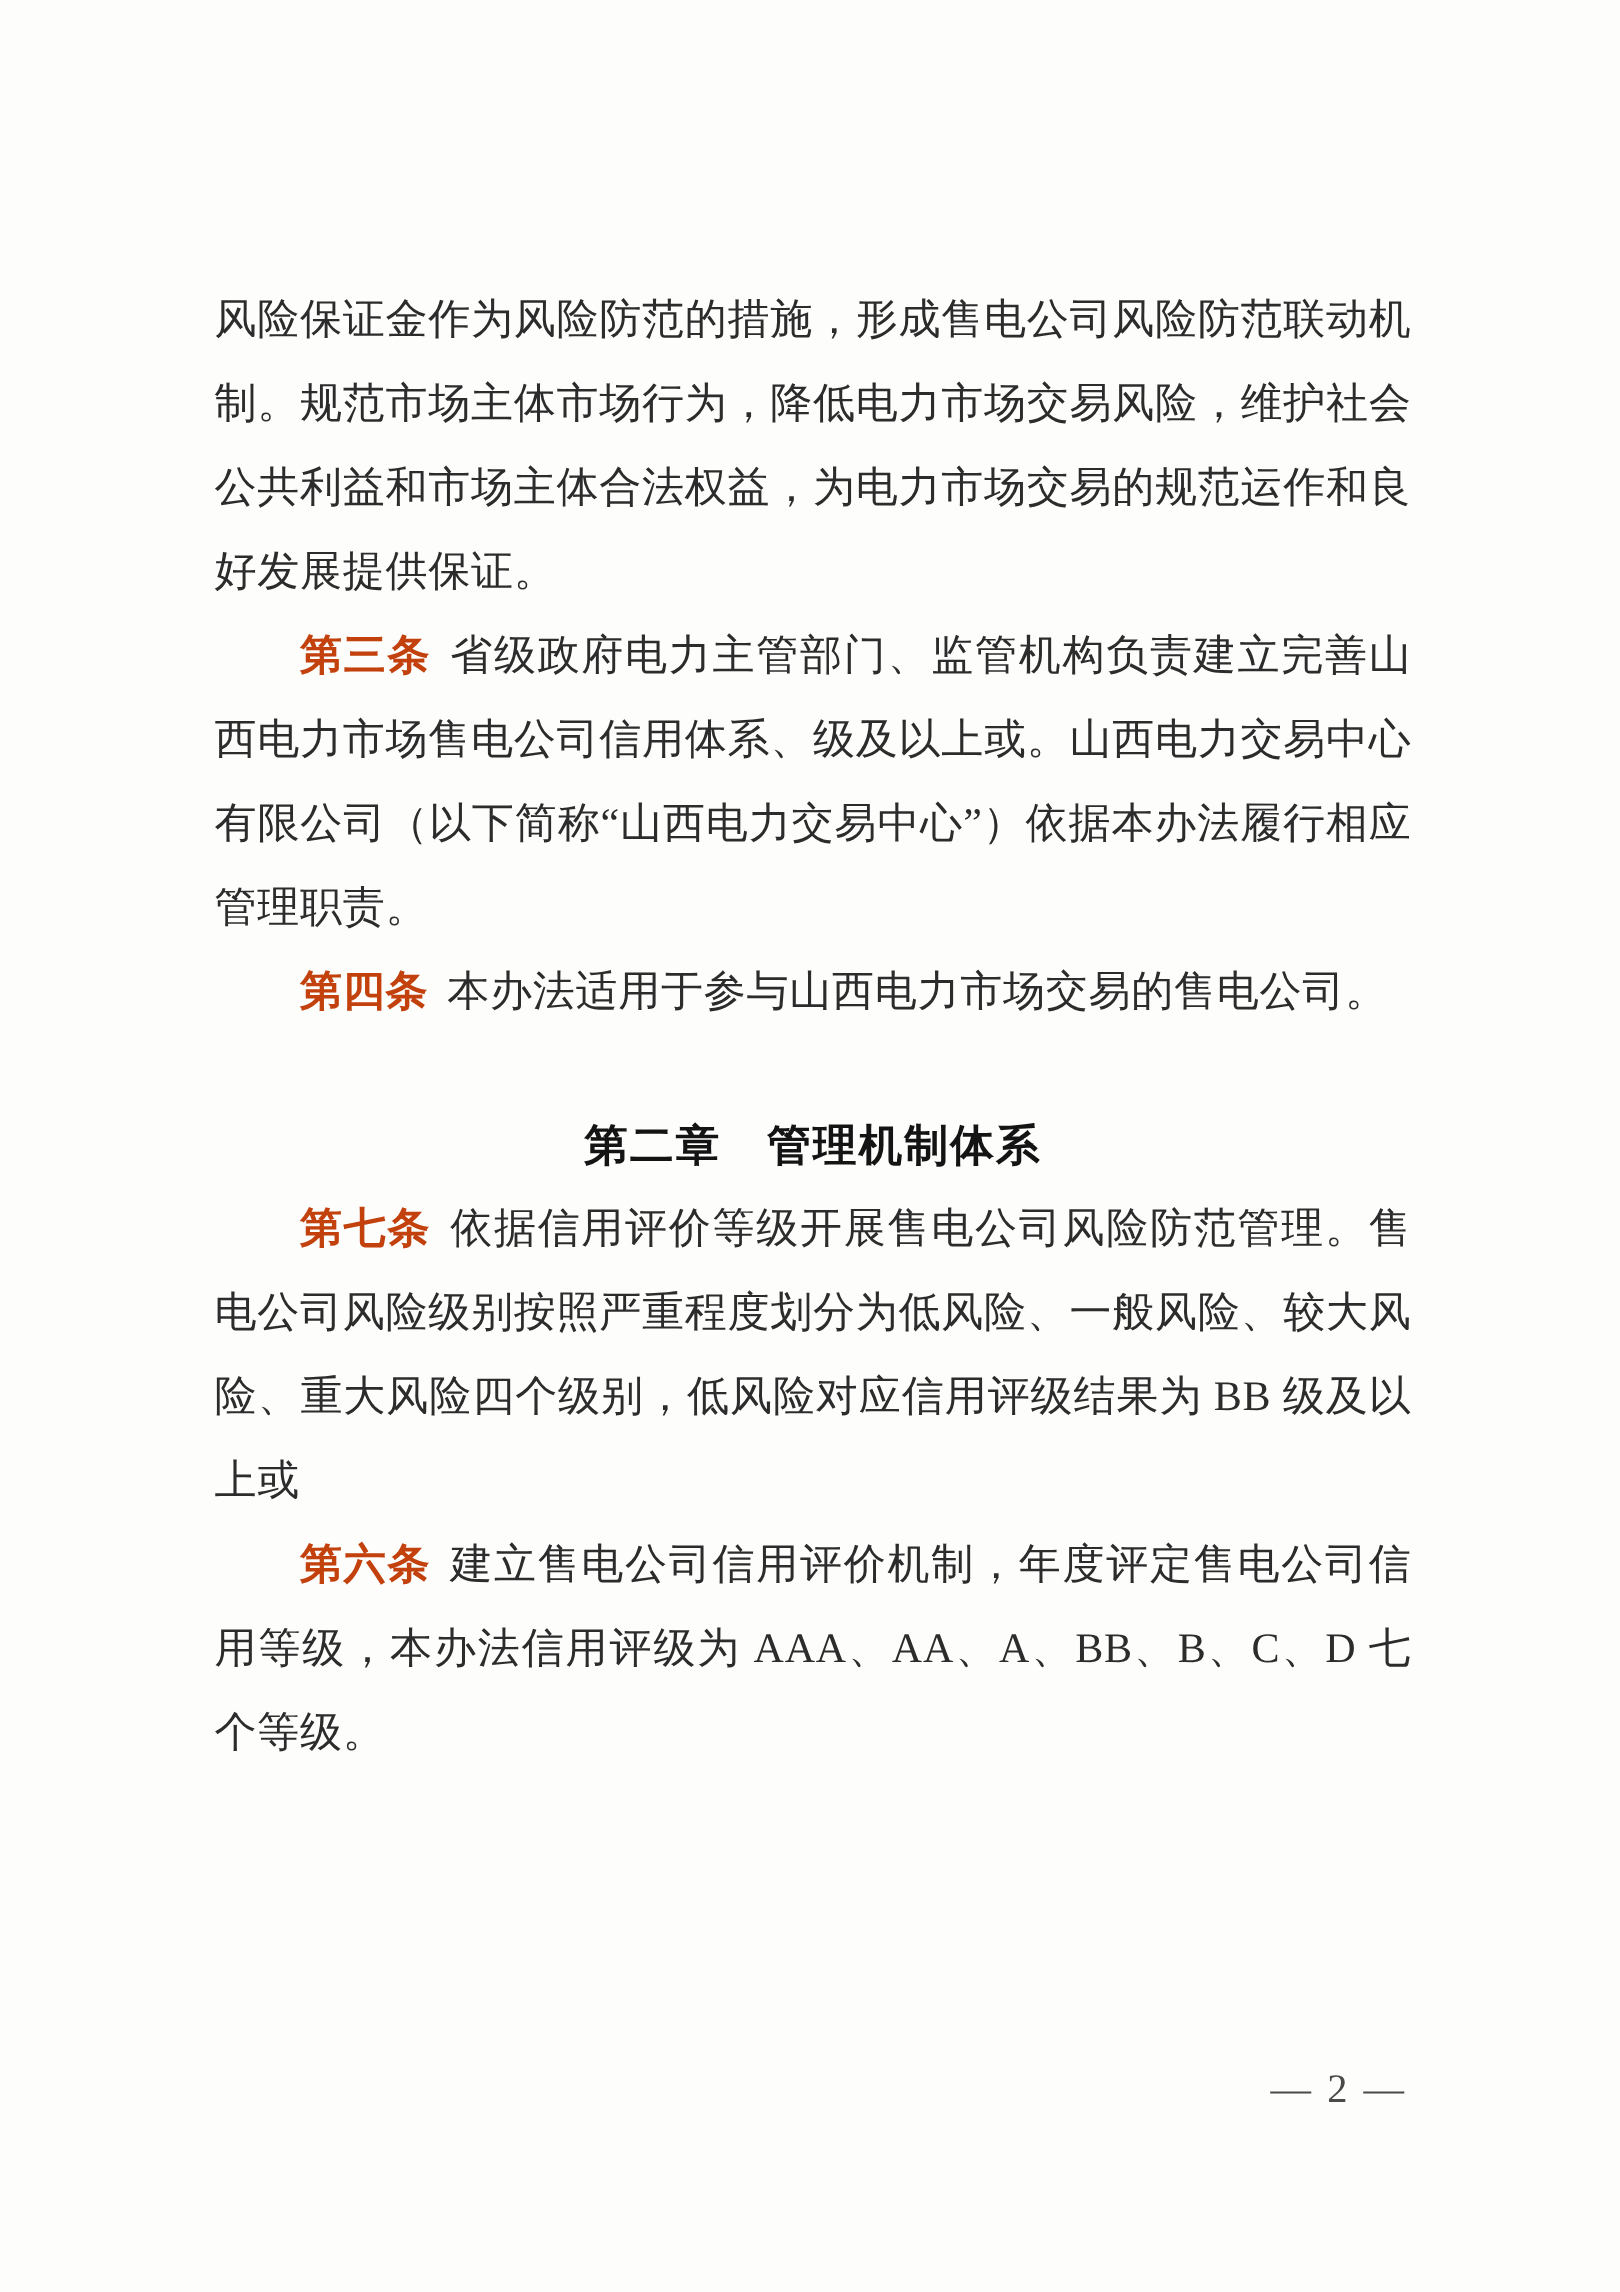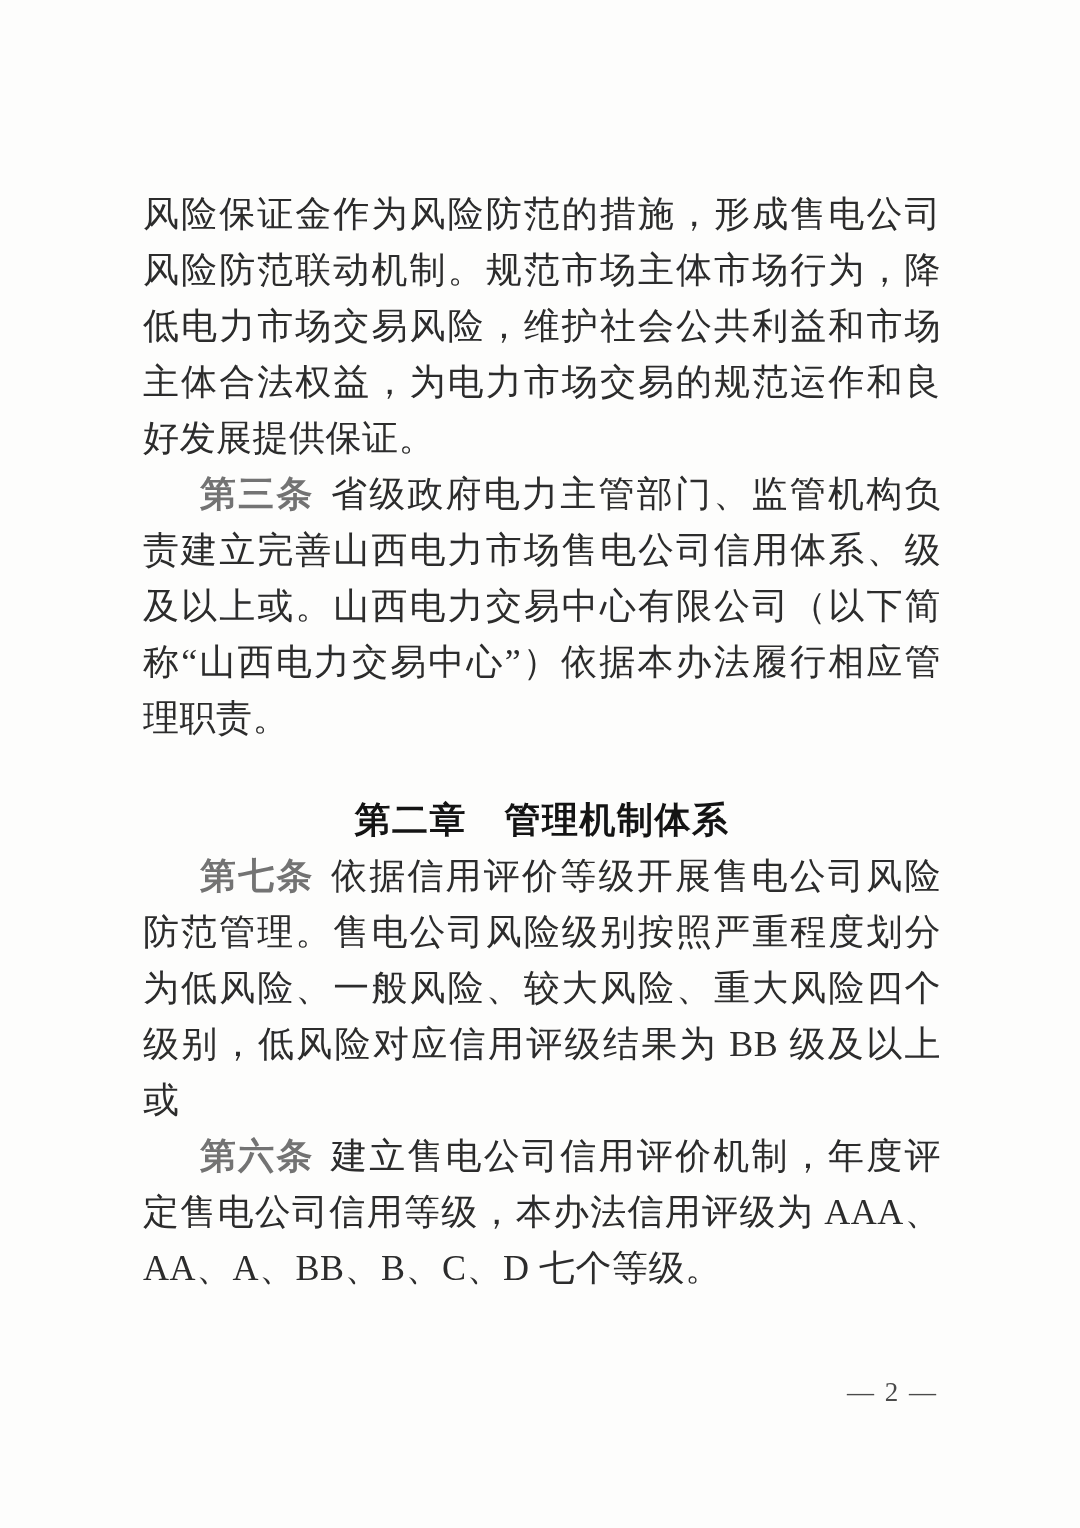--- a/index.html
+++ b/index.html
@@ -17,39 +17,39 @@
     padding: 186px 139px 0 143px;
     font-family: "Liberation Serif", "DejaVu Serif", serif;
     color: #2c2c2c;
     overflow: hidden;
   }
   .doc-body {
     width: 798px;
   }
   .para {
     margin: 0;
-    font-size: 36px;
+    font-size: 28px;
     line-height: 56px;
     letter-spacing: 0.5px;
     text-align: justify;
     text-justify: inter-character;
     color: #2c2c2c;
   }
   .para.indent {
     text-indent: 57px;
   }
   .article-label {
     font-weight: 700;
-    color: #737373;
+    color: #c2410c;
     margin-right: 0.45em;
     font-family: "Liberation Serif", "DejaVu Serif", serif;
   }
   .chapter-heading {
     margin: 46px 0 0 0;
-    font-size: 36px;
+    font-size: 29px;
     line-height: 56px;
     font-weight: 700;
     text-align: center;
     letter-spacing: 1.5px;
     color: #141414;
     font-family: "Liberation Sans", "DejaVu Sans", sans-serif;
   }
   .page-number {
     position: absolute;
     top: 1372px;
@@ -61,20 +61,21 @@
     font-family: "Liberation Serif", "DejaVu Serif", serif;
   }
 </style>
 </head>
 <body>
 
 <div class="page">
   <div class="doc-body" id="doc-body">
       <p class="para"><span>风险保证金作为风险防范的措施，形成售电公司风险防范联动机制。规范市场主体市场行为，降低电力市场交易风险，维护社会公共利益和市场主体合法权益，为电力市场交易的规范运作和良好发展提供保证。</span></p>
       <p class="para indent"><span class="article-label">第三条</span><span>省级政府电力主管部门、监管机构负责建立完善山西电力市场售电公司信用体系、级及以上或。山西电力交易中心有限公司（以下简称“山西电力交易中心”）依据本办法履行相应管理职责。</span></p>
+      <p class="para indent"><span class="article-label">第四条</span><span>本办法适用于参与山西电力市场交易的售电公司。</span></p>
       <h2 class="chapter-heading">第二章　管理机制体系</h2>
       <p class="para indent"><span class="article-label">第七条</span><span>依据信用评价等级开展售电公司风险防范管理。售电公司风险级别按照严重程度划分为低风险、一般风险、较大风险、重大风险四个级别，低风险对应信用评级结果为 BB 级及以上或</span></p>
       <p class="para indent"><span class="article-label">第六条</span><span>建立售电公司信用评价机制，年度评定售电公司信用等级，本办法信用评级为 AAA、AA、A、BB、B、C、D 七个等级。</span></p>
     </div>
   <div class="page-number">
     <span>— 2 —</span>
   </div>
 </div>
 
 </body></html>

